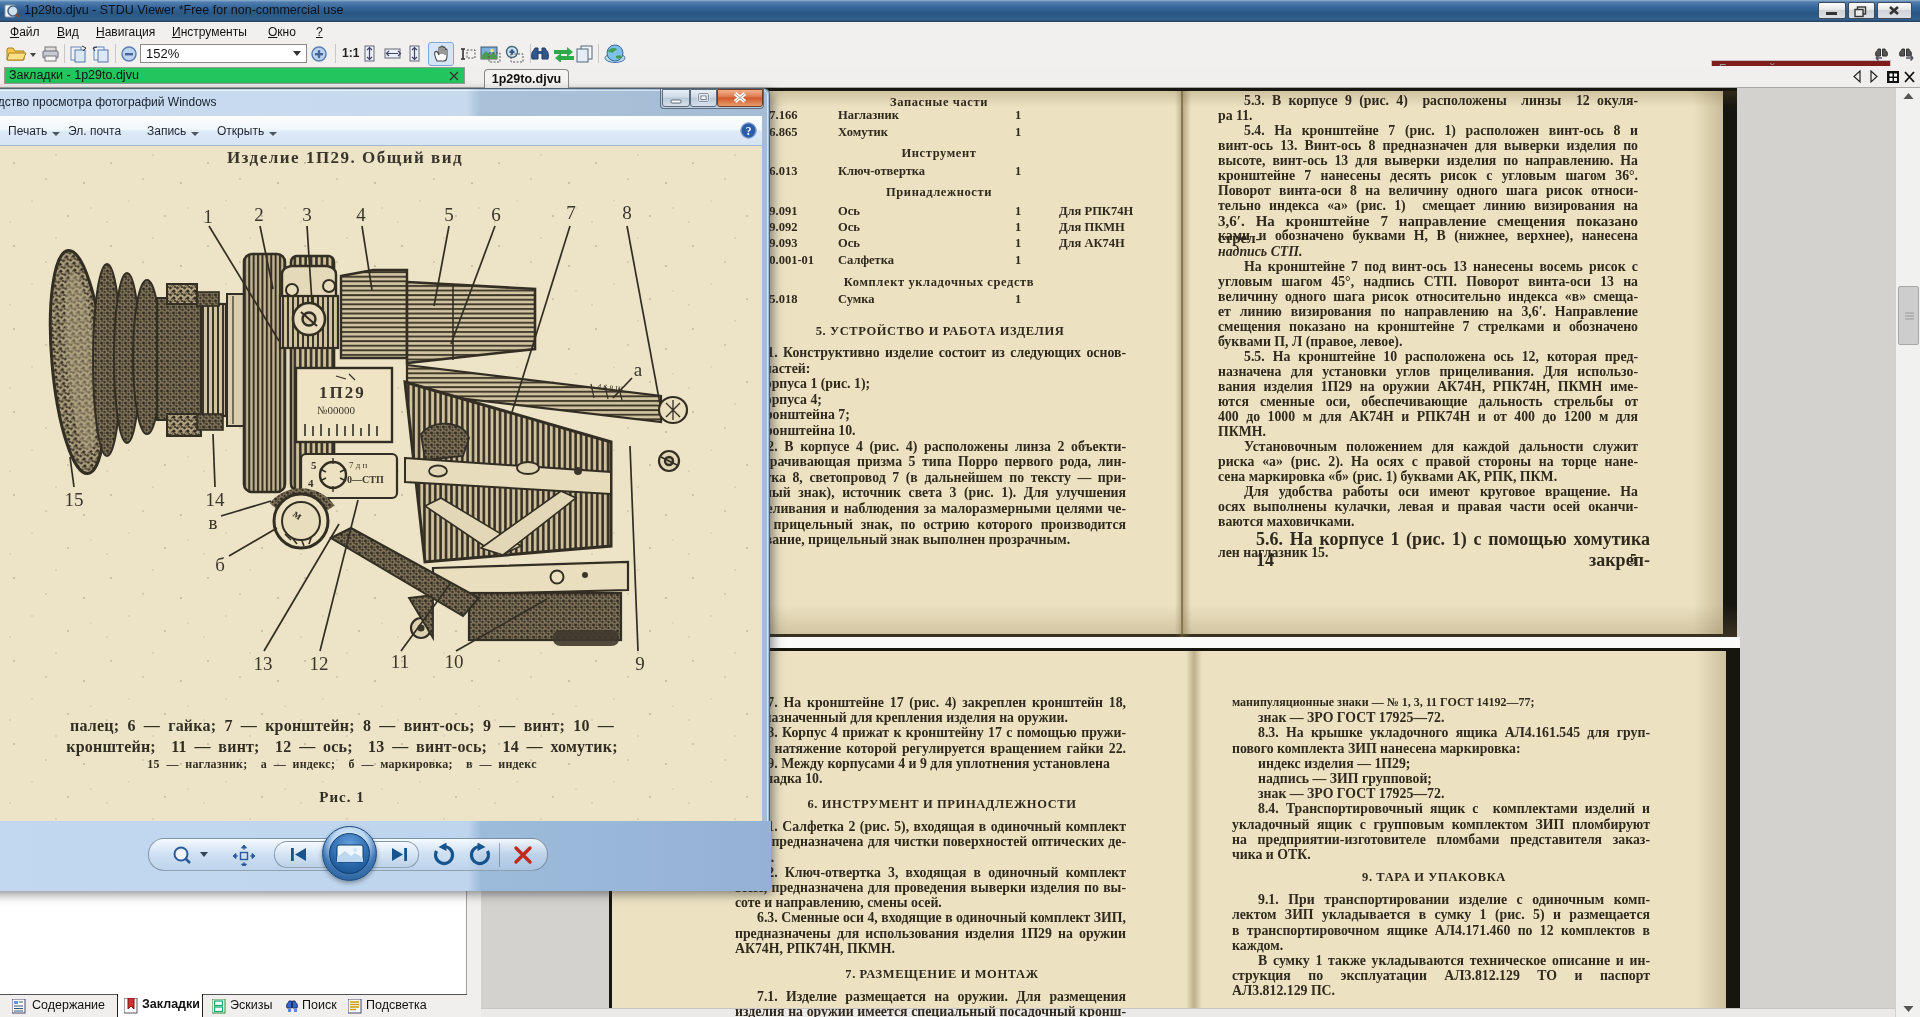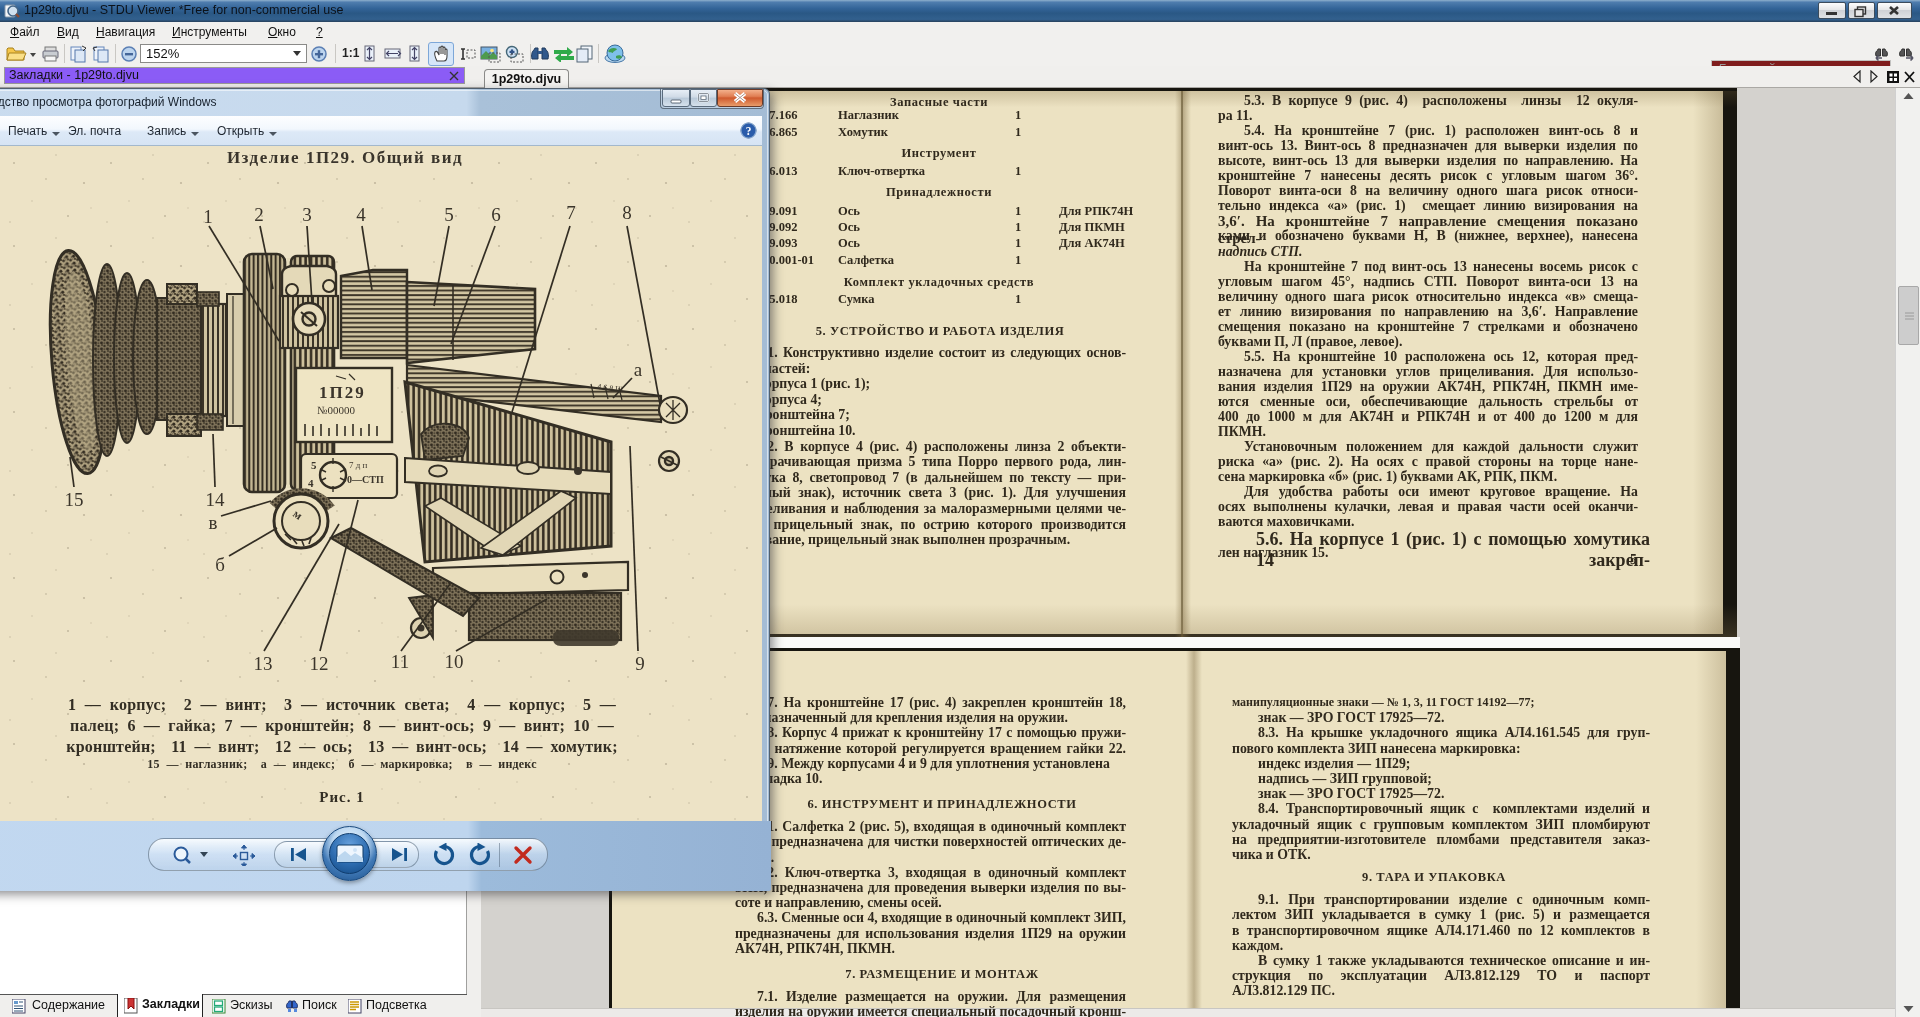--- a/index.html
+++ b/index.html
@@ -14,21 +14,21 @@
  background:linear-gradient(180deg,#fdfdfd 0%,#e6e7e8 45%,#cfd2d6 50%,#dfe2e5 100%);}
 .capbtn svg{position:absolute;left:0;top:0;}
 
 #menubar{left:0;top:22px;width:1920px;height:20px;background:#f1f0ee;}
 #menubar span{position:absolute;top:3px;font-size:12px;color:#111;}
 
 #toolbar{left:0;top:42px;width:1920px;height:24px;background:#f1f0ee;}
 .tsep{position:absolute;top:2px;width:1px;height:19px;background:#c9c7c3;}
 
 #tabrow{left:0;top:66px;width:1920px;height:22px;background:#f0efed;border-bottom:1px solid #aaa8a4;}
-#paneltitle{left:4px;top:1px;width:461px;height:17px;background:#8b5cf6;border:1px solid #9a9a98;
+#paneltitle{left:4px;top:1px;width:461px;height:17px;background:#22c55e;border:1px solid #9a9a98;
  font-size:12.5px;color:#111;padding:0px 4px;}
 #doctab{left:484px;top:3px;width:85px;height:20px;background:#f4f3f1;border:1px solid #8a8a88;
  border-bottom:none;border-radius:4px 4px 0 0;font-size:12.5px;font-weight:bold;color:#111;
  text-align:center;padding-top:2px;}
 
 #sidebar{left:0;top:88px;width:467px;height:906px;background:#ffffff;border-right:1px solid #a0a09e;}
 #sidetabs{left:0;top:994px;width:467px;height:23px;background:#f0efed;border-top:1px solid #555;}
 .stab{position:absolute;top:0;height:22px;font-size:12.5px;color:#111;padding:3px 6px 0 24px;white-space:nowrap;}
 .stab.sel{background:#fff;border:1px solid #222;border-top:none;top:-1px;height:24px;font-weight:bold;}
 #docarea{left:481px;top:88px;width:1414px;height:929px;background:#d4d2ce;overflow:hidden;}
@@ -587,21 +587,20 @@
               <text x="212" y="383">в</text>
               <text x="219" y="425">б</text>
   <text x="262" y="524">13</text>
               <text x="318" y="524">12</text>
               <text x="399" y="522">11</text>
   <text x="453" y="522">10</text>
               <text x="639" y="524">9</text>
  </g>
 </g>
 </svg>
-<div class="pvcap" style="left:84px;top:550px;width:640px;font-size:16px;word-spacing:4.5px;letter-spacing:0.2px">1 — корпус;&nbsp; 2 — винт;&nbsp; 3 — источник света;&nbsp; 4 — корпус;&nbsp; 5 —</div>
 <div class="pvcap" style="left:84px;top:571px;width:640px;font-size:16px;word-spacing:4px;letter-spacing:0.2px">палец; 6 — гайка; 7 — кронштейн; 8 — винт-ось; 9 — винт; 10 —</div>
 <div class="pvcap" style="left:84px;top:592px;width:640px;font-size:16px;word-spacing:3.5px;letter-spacing:0.2px">кронштейн;&nbsp; 11 — винт;&nbsp; 12 — ось;&nbsp; 13 — винт-ось;&nbsp; 14 — хомутик;</div>
 <div class="pvcap" style="left:84px;top:611px;width:640px;font-size:12px;word-spacing:3.5px;letter-spacing:0.2px">15 — наглазник;&nbsp; а — индекс;&nbsp; б — маркировка;&nbsp; в — индекс</div>
 <div class="pvcap" style="left:84px;top:643px;width:640px;font-size:15px;letter-spacing:1px">Рис. 1</div>
 </div>
  <div id="pvbottom" class="abs" style="background:linear-gradient(90deg,#c2d8f0 0%,#bed5ee 64%,#9cbbdb 65.6%,#95b2d4 100%);border-radius:0 0 2px 2px">
   <div class="abs" style="left:219px;top:17px;width:400px;height:33px;border:1px solid rgba(90,110,130,0.65);border-radius:16px;background:linear-gradient(180deg,rgba(252,254,255,0.9),rgba(219,233,248,0.55) 48%,rgba(187,209,233,0.5))"></div>
   <svg class="abs" style="left:243px;top:24px" width="46" height="20">
     <circle cx="9" cy="9" r="6.5" fill="#eef5fc" stroke="#2a5a9a" stroke-width="2"></circle>
     <line x1="13.5" y1="13.5" x2="18" y2="18" stroke="#2a5a9a" stroke-width="2.5"></line>

